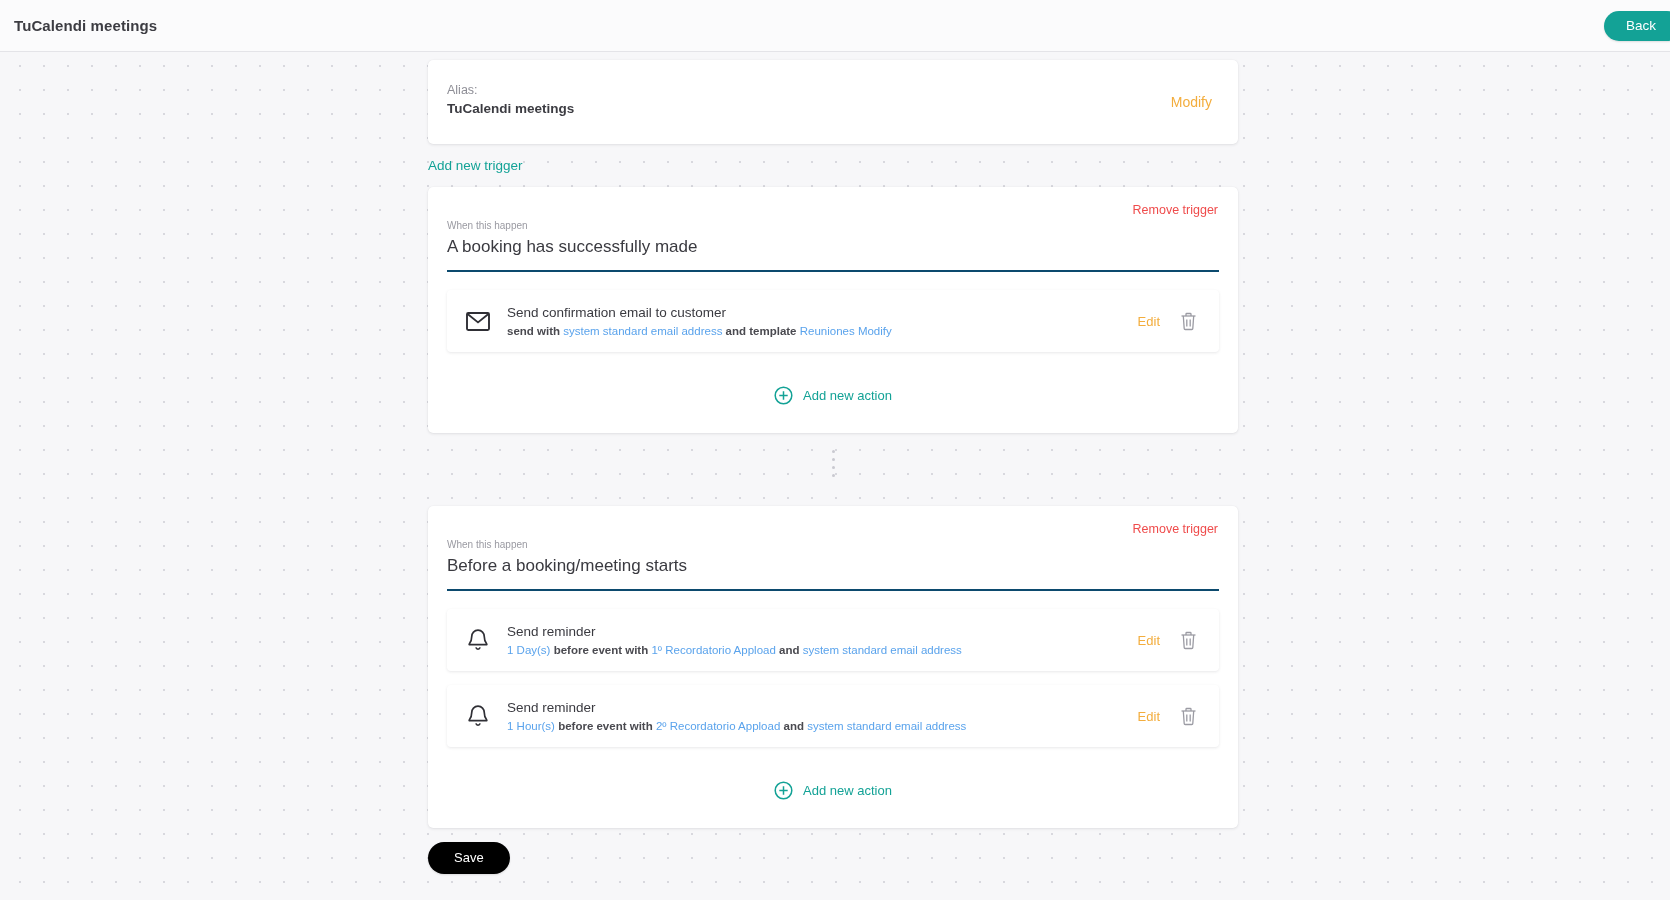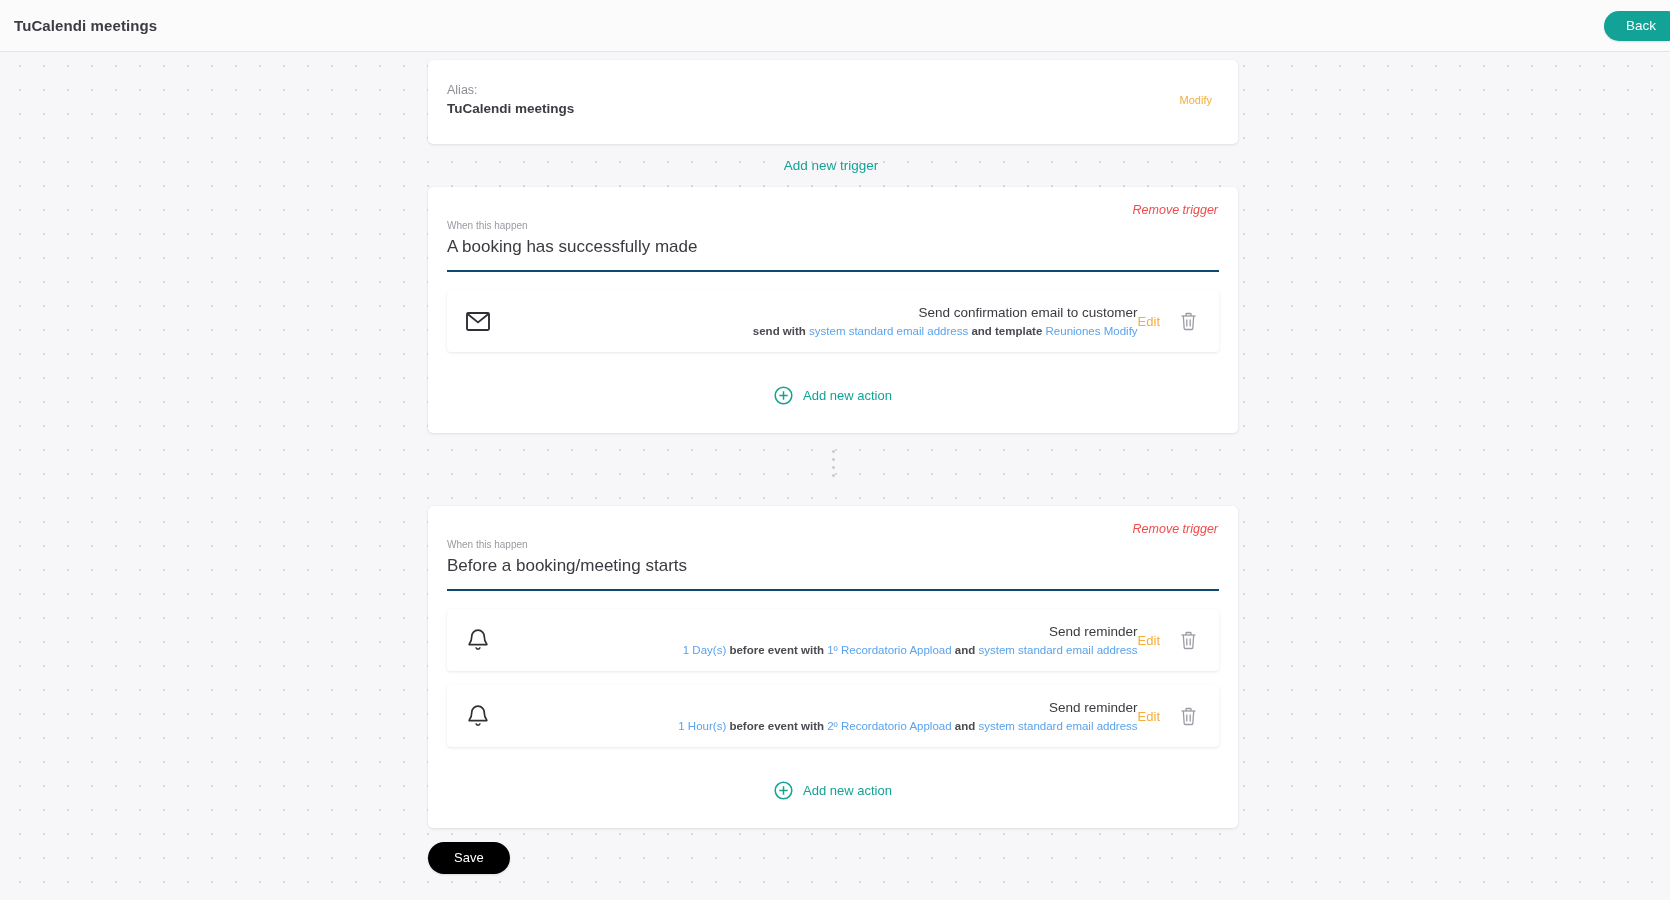--- a/index.html
+++ b/index.html
@@ -80,27 +80,27 @@
   .alias-value {
     font-size: 13.5px;
     font-weight: bold;
     color: #3c3c42;
     line-height: 19px;
   }
   .modify-link {
     position: absolute;
     right: 26px;
     top: 34px;
-    font-size: 11px;
+    font-size: 14px;
     color: #f3ad3d;
     cursor: pointer;
   }
 
   .add-trigger-row {
-    text-align: center;
+    text-align: left;
     padding: 12px 4px 0 0;
   }
   .add-trigger-link {
     font-size: 13.5px;
     color: #13a296;
     cursor: pointer;
   }
 
   
   .trigger-card {
@@ -108,21 +108,20 @@
     margin-top: 13px;
     padding: 16px 19px 22px 19px;
   }
   .remove-trigger {
     position: absolute;
     right: 20px;
     top: 16px;
     font-size: 12.5px;
     color: #ef4b4b;
     cursor: pointer;
-    font-style: italic;
   }
   .when-label {
     font-size: 10px;
     color: #9a9aa2;
     margin-top: 15px;
     line-height: 16px;
   }
   .when-value {
     font-size: 17px;
     color: #3a3a40;
@@ -145,21 +144,21 @@
     min-height: 56px;
   }
   .action-icon {
     width: 34px;
     min-width: 34px;
     display: flex;
     align-items: center;
     justify-content: center;
     color: #2f2f35;
   }
-  .action-text { flex: 1; padding-left: 12px; text-align: right; }
+  .action-text { flex: 1; padding-left: 12px; }
   .action-title {
     font-size: 13.5px;
     color: #3a3a40;
     line-height: 19px;
   }
   .action-sub {
     font-size: 11.5px;
     color: #4a4a50;
     line-height: 16px;
     margin-top: 1px;

